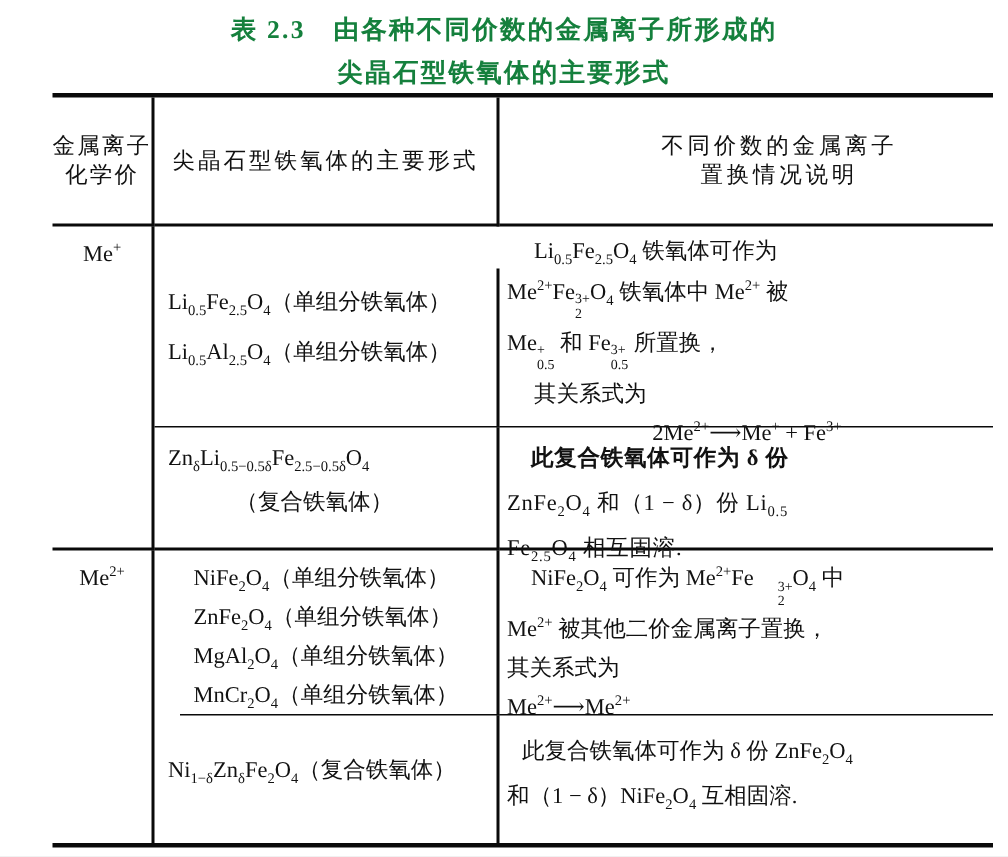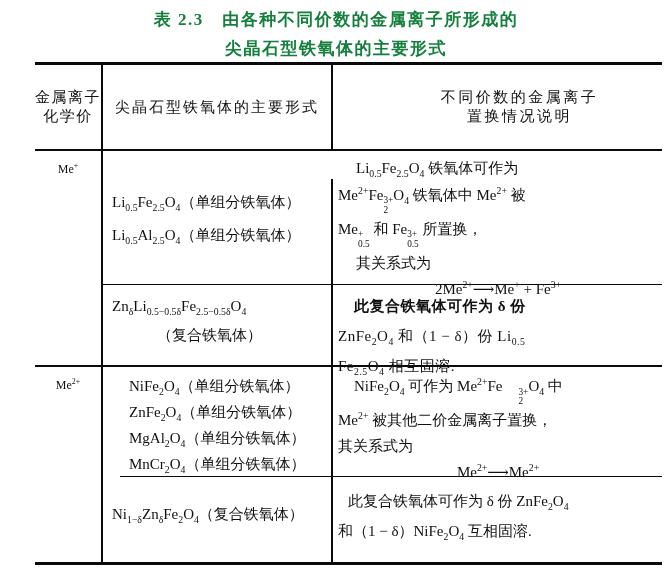--- a/index.html
+++ b/index.html
@@ -42,21 +42,21 @@
   
   .h-c1, .h-c3 {
     display:flex; flex-direction:column;
     justify-content:center; align-items:center;
     letter-spacing:1.5px;
   }
   .h-c2 { display:flex; align-items:center; justify-content:center; letter-spacing:2px; }
   .h-c3 { letter-spacing:2.5px;padding-left:44px; }
 
   
-  .lab { padding-top:11px; text-align:center; font-size:12px; }
+  .lab { padding-top:11px; text-align:center; font-size:15px; }
 
   
   .body-cell { padding-left:9px; padding-right:4px; }
   .ln { white-space:nowrap; }
 
   .a2 { padding-top:7px;margin-top:28px; }
   .a2 .ln { line-height:33px; }
 
   .a3 { padding-top:4px; padding-left:5px; }
   .a3 .ln { line-height:26.5px; }
@@ -70,21 +70,21 @@
   .b3 { padding-top:6px; padding-left:5px; }
   .b3 .ln { line-height:30px; letter-spacing:0.5px; }
   .b3 .ln.indent { text-indent:16px;font-weight:bold; }
 
   .c2 { padding-top:6px;margin-left:17px; }
   .c2 .ln { line-height:26px; }
 
   .c3 { padding-top:6px; padding-left:5px; }
   .c3 .ln { line-height:26px; }
   .c3 .ln.indent { text-indent:16px; }
-  .c3 .ln.center { text-align:center; text-indent:0; }
+  .c3 .ln.center { text-align:left; text-indent:0; }
 
   .d2 { padding-top:10px; }
   .d2 .ln { line-height:26px;margin-top:14px; }
 
   .d3 { padding-top:9px; padding-left:5px; }
   .d3 .ln { line-height:30px; }
   .d3 .ln.indent { text-indent:10px; }
 
   sub, sup { font-size:0.65em; line-height:0; }
   

